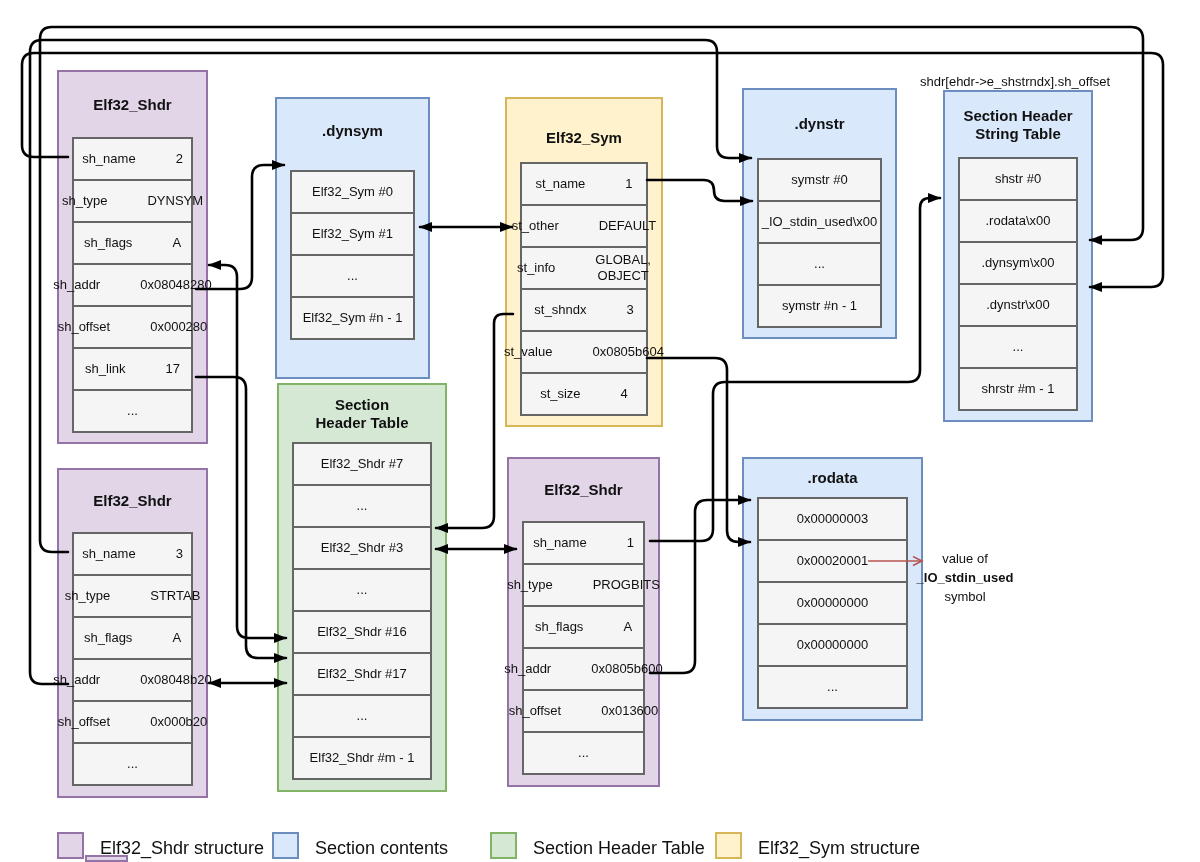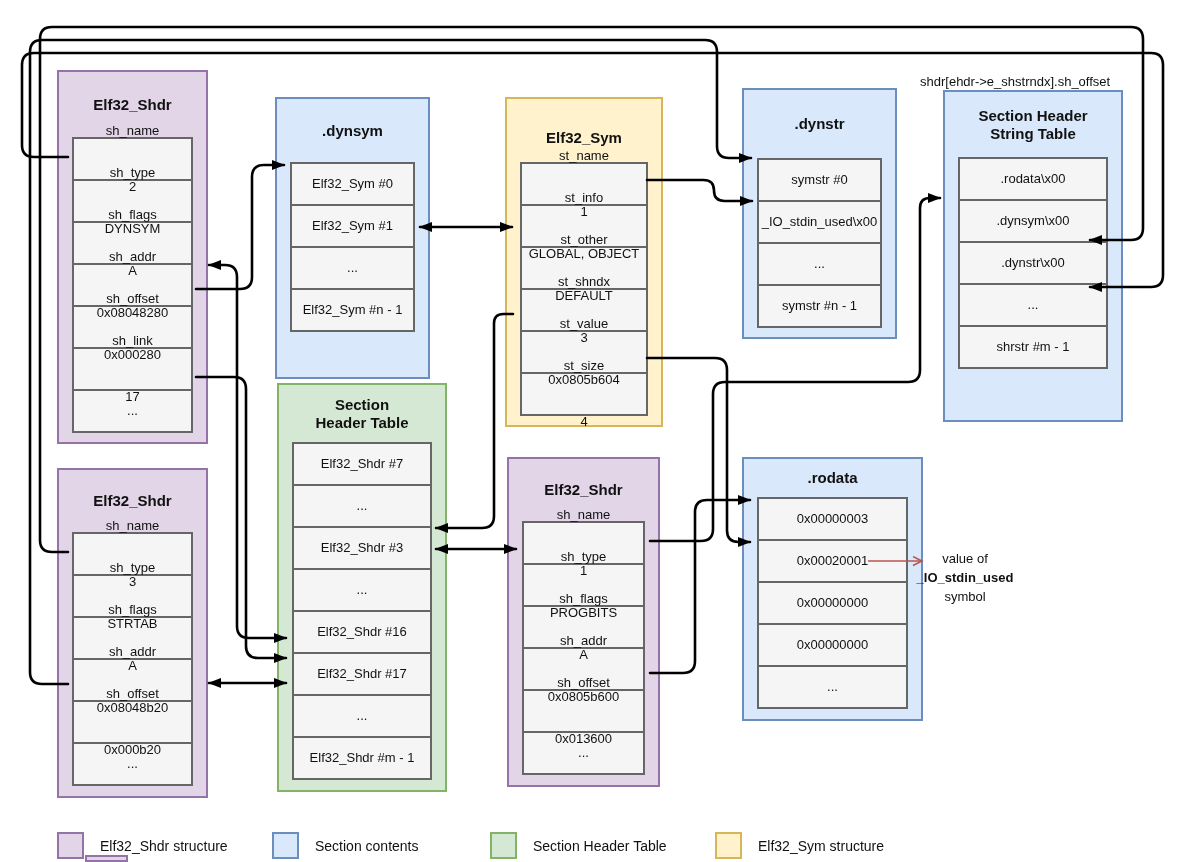--- a/index.html
+++ b/index.html
@@ -7,32 +7,32 @@
           font-family:"Liberation Sans","DejaVu Sans",sans-serif;overflow:hidden;}
   .dbox{position:absolute;box-sizing:border-box;border:2px solid;}
   .dbox.purple{background:#e1d5e7;border-color:#9673a6;}
   .dbox.blue{background:#dae8fc;border-color:#6c8ebf;}
   .dbox.green{background:#d5e8d4;border-color:#82b366;}
   .dbox.yellow{background:#fff2cc;border-color:#d6b656;}
   .box-title{display:flex;align-items:center;justify-content:center;text-align:center;
              font-weight:bold;font-size:15px;color:#111;line-height:1.15;margin:0 auto;}
   .cells{position:absolute;left:13px;right:13px;}
   .cell{box-sizing:border-box;height:44px;background:#f5f5f5;border:2px solid #666;
-        margin-top:-2px;display:flex;flex-direction:column;align-items:center;
+        margin-top:-2px;display:flex;flex-direction:row;align-items:center;
         justify-content:center;font-size:13px;color:#111;line-height:1.25;text-align:center;gap:40px;}
   .cell:first-child{margin-top:0;}
   .lines{position:absolute;left:0;top:0;pointer-events:none;}
   .toplabel{position:absolute;left:920px;top:74px;width:196px;font-size:13px;color:#111;
             text-align:left;white-space:nowrap;}
   .annotation{position:absolute;left:900px;top:549px;width:130px;font-size:13px;color:#111;
               text-align:center;line-height:19px;}
   .annotation .b{font-weight:bold;}
   .legend-item{position:absolute;height:28px;}
   .legend-swatch{position:absolute;left:0;top:0;width:27px;height:27px;box-sizing:border-box;border:2px solid;}
-  .legend-label{position:absolute;left:43px;top:6px;font-size:14px;color:#111;white-space:nowrap;}
+  .legend-label{position:absolute;left:43px;top:6px;font-size:18px;color:#111;white-space:nowrap;}
   .sw-purple{background:#e1d5e7;border-color:#9673a6;}
   .sw-blue{background:#dae8fc;border-color:#6c8ebf;}
   .sw-green{background:#d5e8d4;border-color:#82b366;}
   .sw-yellow{background:#fff2cc;border-color:#d6b656;}
   .sliver{position:absolute;left:85px;top:855px;width:43px;height:7px;
           background:#e1d5e7;border:2px solid #9673a6;box-sizing:border-box;}
 </style>
 </head>
 <body>
 
@@ -66,21 +66,21 @@
           <div>17</div>
         </div>
         <div class="cell">
           <div>...</div>
         </div>
       </div>
   </div>
 
   <div class="dbox blue" style="left:275px;top:97px;width:155px;height:282px">
     <div class="box-title" style="height:63px">.dynsym</div>
-    <div class="cells" style="top:63px">
+    <div class="cells" style="top:71px">
         <div class="cell">
           <div>Elf32_Sym #0</div>
         </div>
         <div class="cell">
           <div>Elf32_Sym #1</div>
         </div>
         <div class="cell">
           <div>...</div>
         </div>
         <div class="cell">
@@ -90,26 +90,26 @@
   </div>
 
   <div class="dbox yellow" style="left:505px;top:97px;width:158px;height:330px">
     <div class="box-title" style="height:78px">Elf32_Sym</div>
     <div class="cells" style="top:63px">
         <div class="cell">
           <div>st_name</div>
           <div>1</div>
         </div>
         <div class="cell">
+          <div>st_other</div>
+          <div>DEFAULT</div>
+        </div>
+        <div class="cell">
           <div>st_info</div>
           <div>GLOBAL, OBJECT</div>
-        </div>
-        <div class="cell">
-          <div>st_other</div>
-          <div>DEFAULT</div>
         </div>
         <div class="cell">
           <div>st_shndx</div>
           <div>3</div>
         </div>
         <div class="cell">
           <div>st_value</div>
           <div>0x0805b604</div>
         </div>
         <div class="cell">
@@ -130,23 +130,26 @@
         </div>
         <div class="cell">
           <div>...</div>
         </div>
         <div class="cell">
           <div>symstr #n - 1</div>
         </div>
       </div>
   </div>
 
-  <div class="dbox blue" style="left:943px;top:90px;width:180px;height:332px">
+  <div class="dbox blue" style="left:943px;top:90px;width:150px;height:332px">
     <div class="box-title" style="height:65px;width:120px">Section Header String Table</div>
     <div class="cells" style="top:65px">
+        <div class="cell">
+          <div>shstr #0</div>
+        </div>
         <div class="cell">
           <div>.rodata\x00</div>
         </div>
         <div class="cell">
           <div>.dynsym\x00</div>
         </div>
         <div class="cell">
           <div>.dynstr\x00</div>
         </div>
         <div class="cell">

